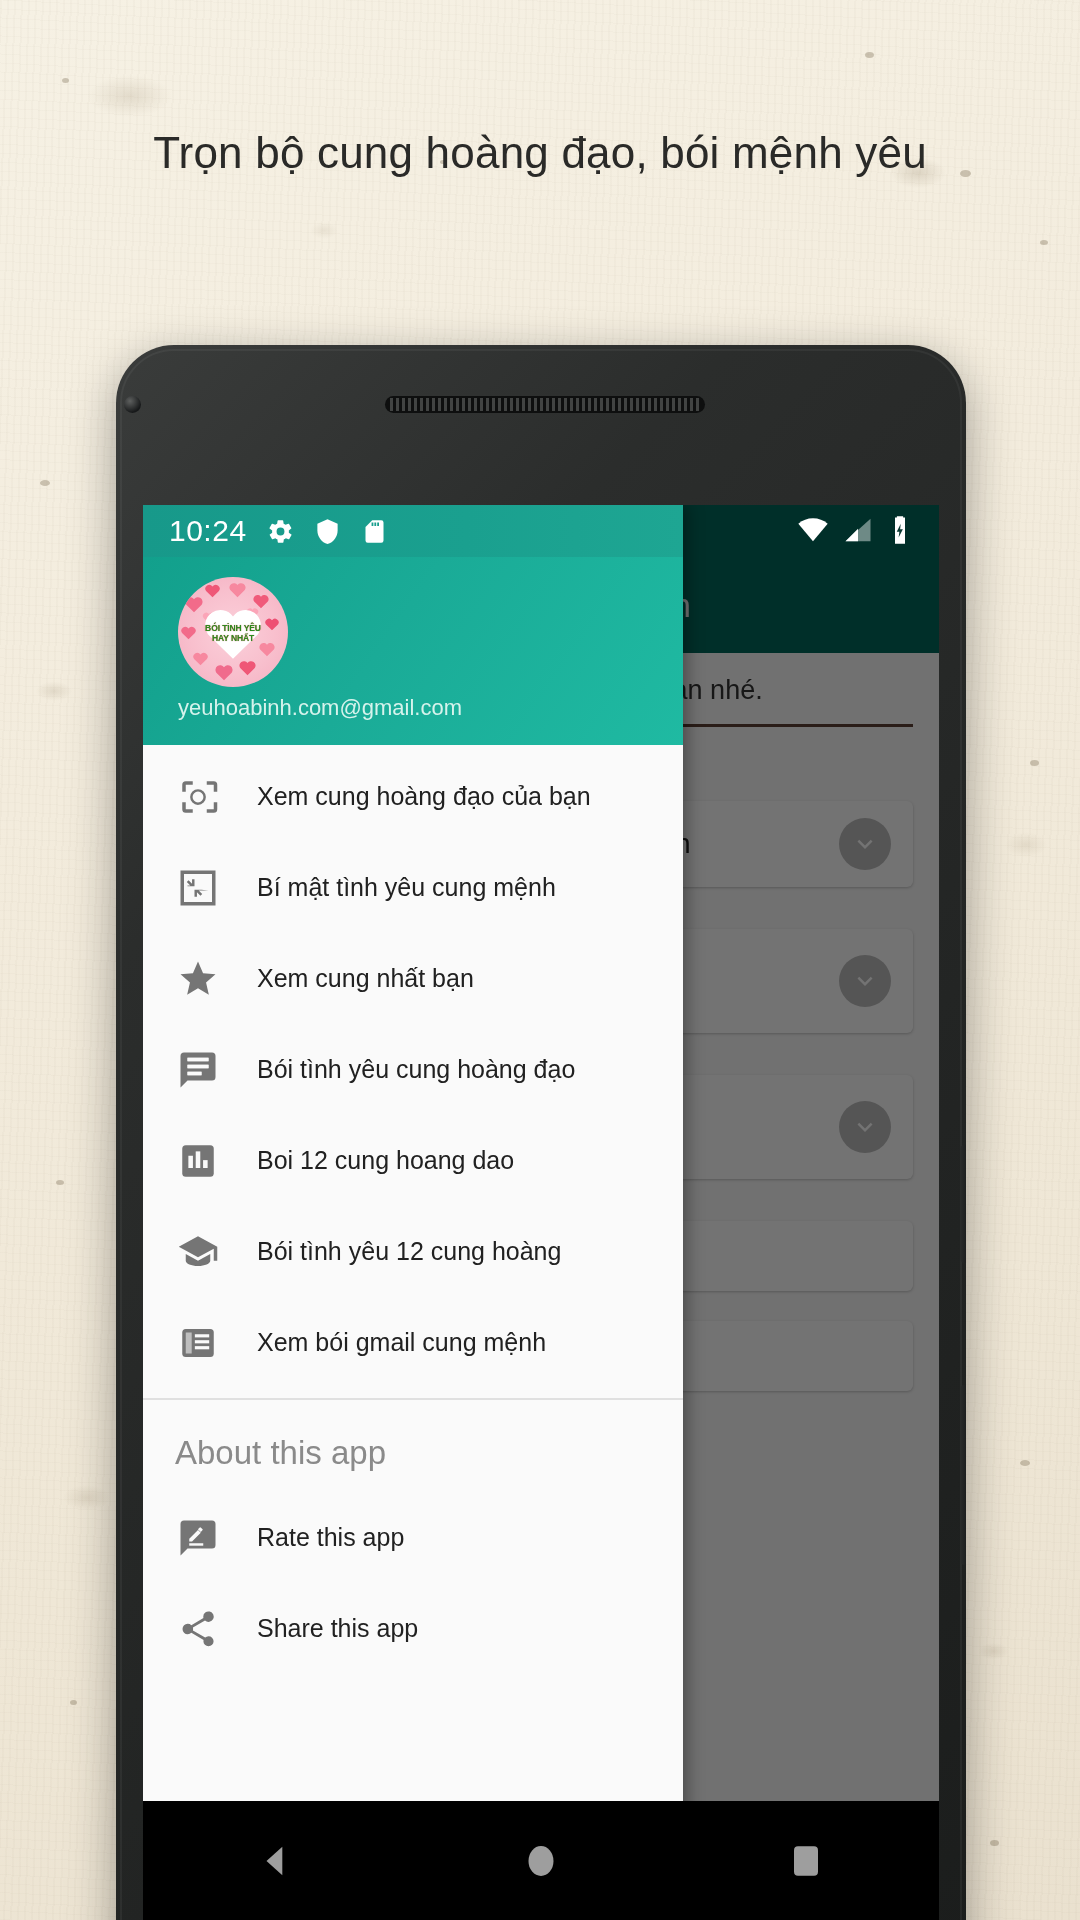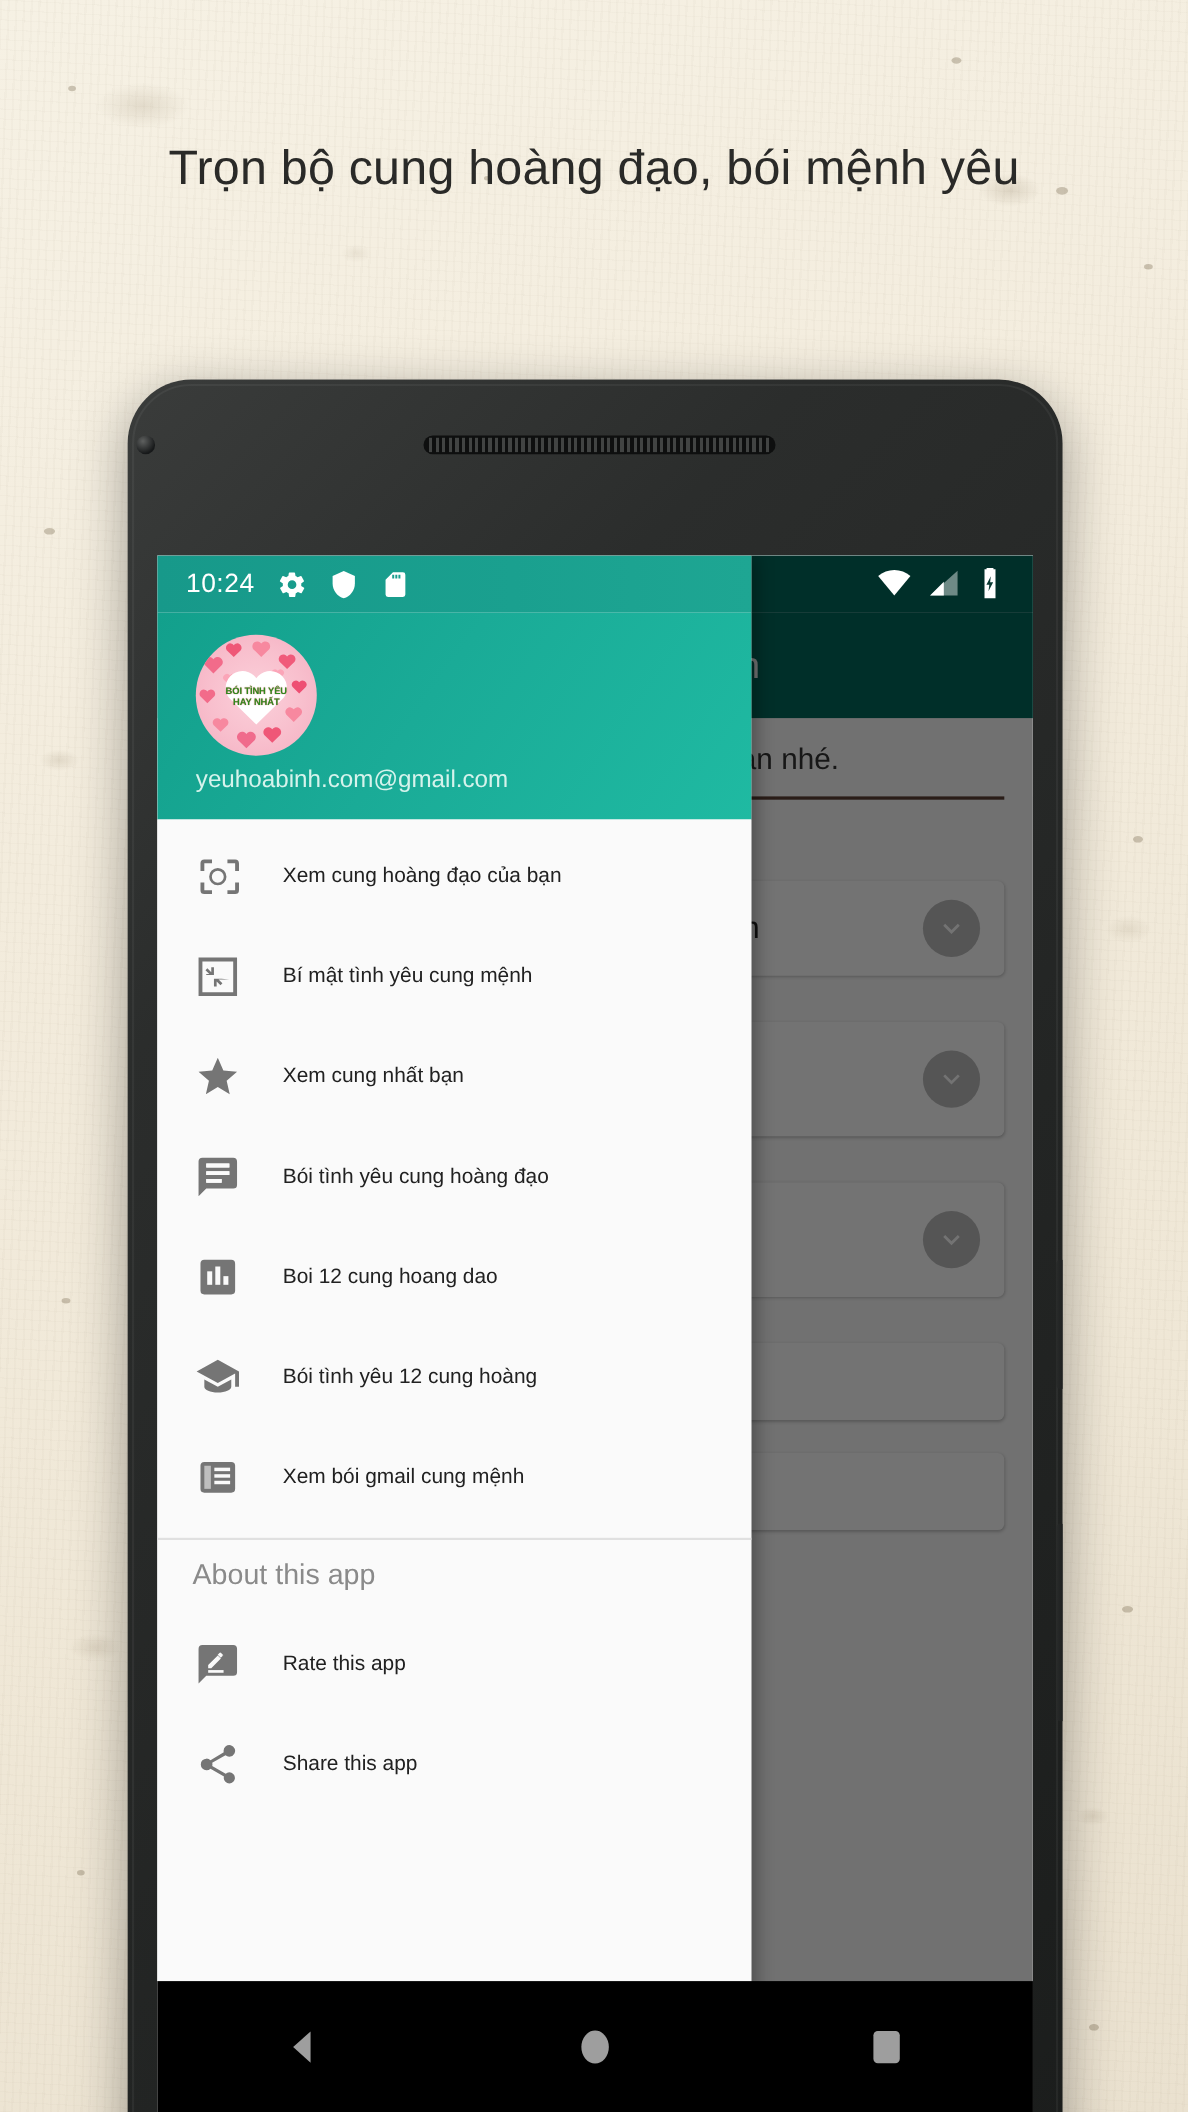--- a/index.html
+++ b/index.html
@@ -133,21 +133,21 @@
     width:540px; background:#fafafa;
     box-shadow:4px 0 16px rgba(0,0,0,.35);
     display:flex; flex-direction:column;
   }
   #drawer-statusbar{
     height:52px;
     background:linear-gradient(90deg,#17998a 0%,#1aa08f 60%,#1ea693 100%);
     display:flex; align-items:center; padding-left:26px; gap:20px;
     color:#fff;
   }
-  #sb-time{ font-size:24px; letter-spacing:.5px; }
+  #sb-time{ font-size:30px; letter-spacing:.5px; }
   .sb-ic{ width:27px; height:27px; fill:#fff; }
 
   #drawer-header{
     background:linear-gradient(125deg,#12a08c 0%,#1aab97 45%,#1fbaa2 100%);
     padding:20px 26px 24px 35px;
   }
   #logo{
     width:110px; height:110px; border-radius:50%;
     background:radial-gradient(circle at 50% 50%,#fbd0da 0%,#f8bfcd 55%,#f4aec0 100%);
     position:relative; overflow:hidden;
@@ -176,25 +176,25 @@
   .d-item{
     height:91px; display:flex; align-items:center; padding-left:32px;
     cursor:pointer;
   }
   .d-ic{
     width:46px; height:46px; flex:0 0 46px;
     display:flex; align-items:center; justify-content:center;
     margin-right:36px;
   }
   .d-ic svg{ width:42px; height:42px; fill:#757575; }
-  .d-label{ font-size:19px; color:#212121; }
+  .d-label{ font-size:25px; color:#212121; }
 
   #d-divider{ height:2px; background:#e0e0e0; margin:10px 0 0 0; }
   #d-section{
-    font-size:26px; color:#8a8a8a; padding:16px 0 20px 32px;
+    font-size:33px; color:#8a8a8a; padding:34px 0 20px 32px;
   }
 
   
   #navbar{
     position:absolute; left:143px; top:1801px;
     width:796px; height:119px; background:#000;
     display:flex; align-items:center; justify-content:space-around;
     z-index:9;
   }
   .nav-btn{ width:120px; height:119px; display:flex; align-items:center; justify-content:center; }

